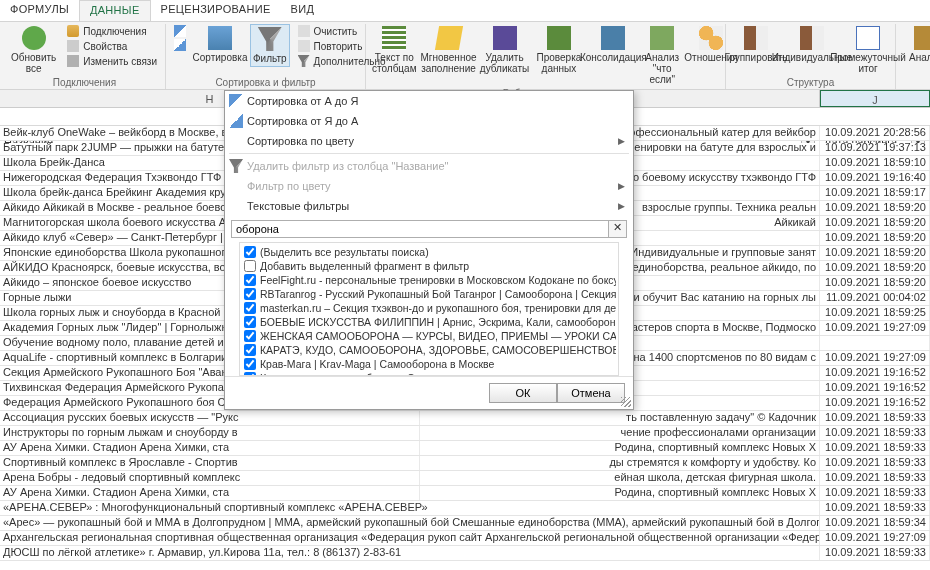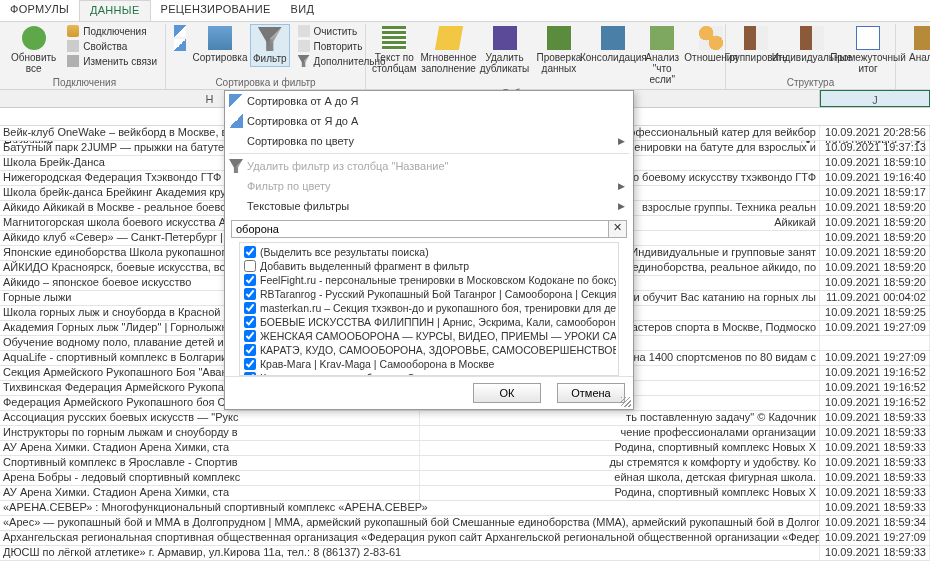--- a/index.html
+++ b/index.html
@@ -56,21 +56,21 @@
   .fp-item.disabled { color: #aaa; cursor: default; }
   .fp-item .fp-icon { position: absolute; left: 4px; width: 14px; height: 14px; }
   .fp-item .fp-arrow { margin-left: auto; color: #666; font-size: 9px; }
   .fp-sep { height: 1px; background: #e0e0e0; margin: 2px 4px; }
   .fp-search { margin: 4px 6px; display: flex; }
   .fp-search input { flex: 1; border: 1px solid #aeaeae; padding: 2px 4px; font-size: 11px; }
   .fp-search .clear { width: 18px; border: 1px solid #aeaeae; border-left: none; text-align: center; cursor: pointer; background: #f5f5f5; }
   .fp-list { height: 134px; overflow-y: scroll; margin: 0 14px; border: 1px solid #dcdcdc; padding: 2px; }
   .fp-check { display: flex; align-items: center; gap: 4px; padding: 1px 2px; font-size: 10.5px; white-space: nowrap; overflow: hidden; }
   .fp-check input { width: 12px; height: 12px; }
-  .fp-buttons { display: flex; justify-content: flex-end; gap: 16px; padding: 6px 8px; border-top: 1px solid #e0e0e0; }
+  .fp-buttons { display: flex; justify-content: flex-end; gap: 0; padding: 6px 8px; border-top: 1px solid #e0e0e0; }
   .fp-buttons button { width: 68px; height: 20px; font-size: 11px; border: 1px solid #a0a0a0; background: linear-gradient(#fff,#e6e6e6); cursor: pointer; }
   .fp-resize { position: absolute; right: 2px; bottom: 2px; width: 10px; height: 10px; background: repeating-linear-gradient(135deg,#999 0 1px,transparent 1px 3px); }
 
   .sort-az { background:linear-gradient(135deg,#5c95d6 50%,#fff 50%); }
   .sort-za { background:linear-gradient(315deg,#5c95d6 50%,#fff 50%); }
 </style>
 </head>
 <body>
 
 <div class="ribbon-tabs">

